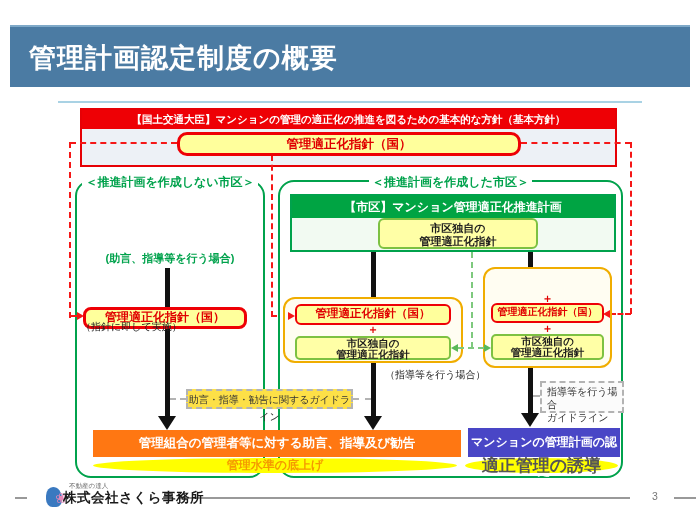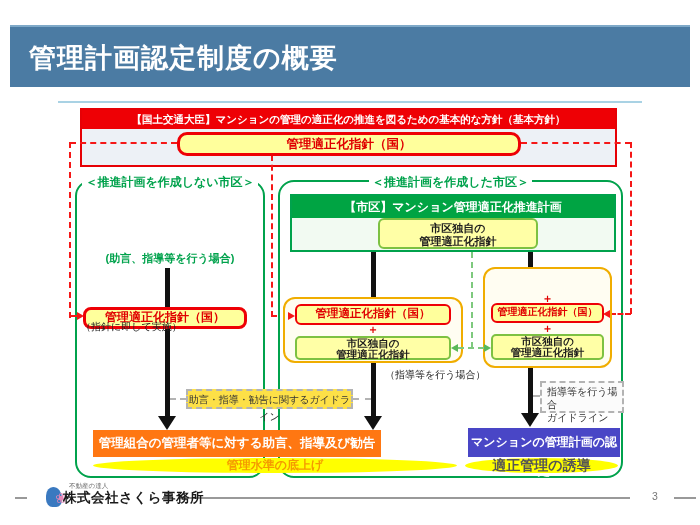--- a/index.html
+++ b/index.html
@@ -56,21 +56,21 @@
 
   
   .gdv{border-left:2px dashed #7ec97e;width:0;z-index:5;}
   .gdh{border-top:2px dashed #7ec97e;height:0;z-index:5;}
 
   
   .dashbox{border:2px dashed #b3b3b3;background:#fde047;color:#333;font-size:10px;z-index:5;}
   .dashconn{border-top:2px dashed #b3b3b3;height:0;z-index:3;}
 
   
-  .orangebox{left:93px;top:430px;width:288px;height:27px;background:#ff7712;color:#fff;font-size:12.5px;font-weight:bold;line-height:27px;z-index:4;}
+  .orangebox{left:93px;top:430px;width:368px;height:27px;background:#ff7712;color:#fff;font-size:12.5px;font-weight:bold;line-height:27px;z-index:4;}
   .bluebox{left:468px;top:428px;width:152px;height:29px;background:#4946c6;color:#fff;font-size:12px;font-weight:bold;line-height:29px;z-index:4;}
   .ellipse{background:#ffff00;border-radius:50%;height:15px;line-height:15px;font-weight:bold;z-index:4;}
 
   
   .fline{background:#999;height:2px;z-index:2;}
   .bird{left:46px;top:487px;width:16px;height:20px;background:#3a79c0;border-radius:55% 70% 45% 50%;z-index:2;}
   .flower{left:55px;top:490px;font-size:14px;color:#e887b8;z-index:3;}
   .tagline{left:69px;top:482px;font-size:6.5px;color:#666;z-index:3;}
   .company{left:63px;top:489px;font-size:13.5px;font-weight:bold;color:#1a1a1a;letter-spacing:0.5px;z-index:3;}
   .pagenum{left:652px;top:490px;font-size:10.5px;color:#777;z-index:3;}
@@ -152,21 +152,21 @@
   <div class="abs dashbox ctr" style="left:186px;top:389px;width:167px;height:20px;line-height:17px;">助言・指導・勧告に関するガイドライン</div>
   <div class="abs dashconn" style="left:170px;top:398px;width:16px;"></div>
   <div class="abs dashconn" style="left:353px;top:398px;width:18px;"></div>
   <div class="abs dashbox pre" style="left:540px;top:381px;width:84px;height:32px;line-height:13px;padding:2px 0 0 5px;background:#fbfbfb;">指導等を行う場合
 ガイドライン</div>
   <div class="abs dashconn" style="left:533px;top:395px;width:7px;"></div>
 
   <div class="abs orangebox ctr">管理組合の管理者等に対する助言、指導及び勧告</div>
   <div class="abs bluebox ctr">マンションの管理計画の認定</div>
   <div class="abs ellipse ctr" style="left:93px;top:458px;width:364px;color:#f59a00;font-size:12px;">管理水準の底上げ</div>
-  <div class="abs ellipse ctr" style="left:465px;top:458px;width:153px;color:#555;font-size:14px;">適正管理の誘導</div>
+  <div class="abs ellipse ctr" style="left:465px;top:458px;width:153px;color:#555;font-size:17px;">適正管理の誘導</div>
 
   <div class="abs fline" style="left:15px;top:497px;width:12px;"></div>
   <div class="abs fline" style="left:180px;top:497px;width:450px;"></div>
   <div class="abs fline" style="left:674px;top:497px;width:22px;"></div>
   <div class="abs bird"></div>
   <div class="abs flower">❀</div>
   <div class="abs tagline">不動産の達人</div>
   <div class="abs company">株式会社さくら事務所</div>
   <div class="abs pagenum">3</div>
 

